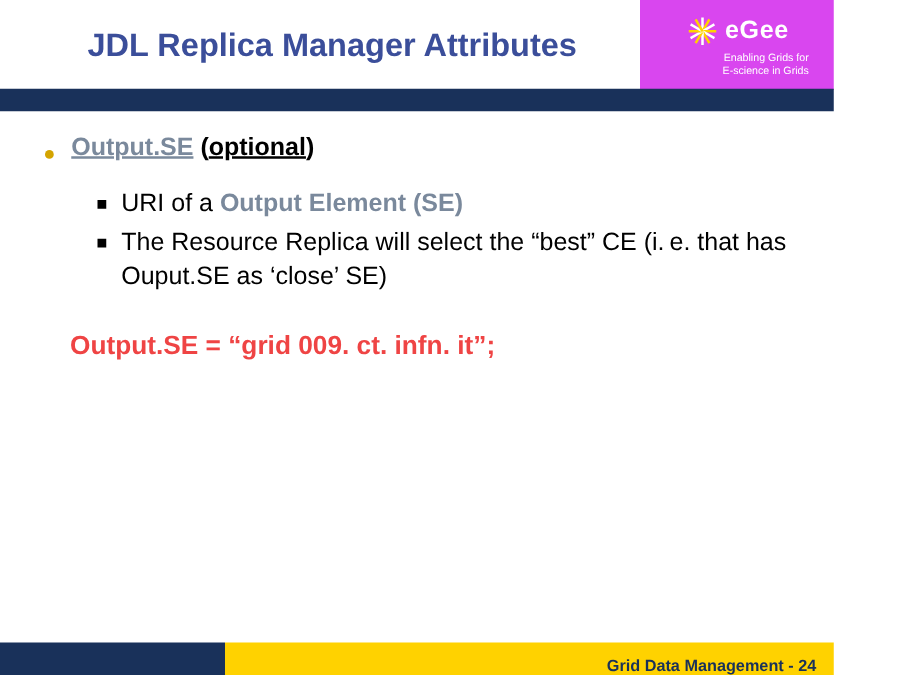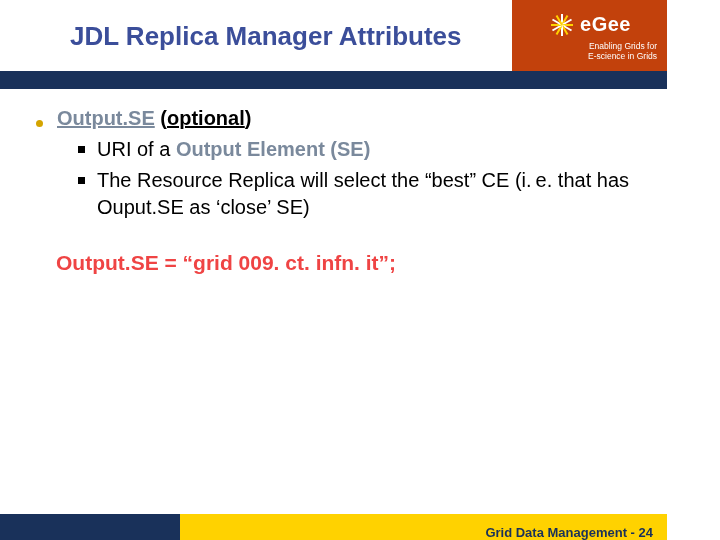--- a/index.html
+++ b/index.html
@@ -4,33 +4,33 @@
 <style>
   * { margin: 0; padding: 0; box-sizing: border-box; }
   html, body { width: 720px; height: 540px; font-family: Arial, Helvetica, sans-serif; background: #fff; overflow: hidden; }
 
   .slide { width: 667px; height: 540px; position: relative; display: flex; flex-direction: column; }
 
   
   .header { height: 72px; display: flex; align-items: stretch; }
   .title-wrap { flex: 1; background: #fff; display: flex; align-items: center; padding-left: 70px; }
   .title { color: #3b4e9a; font-size: 26px; font-weight: bold; }
-  .logo-wrap { width: 155px; background: #c2410c; display: flex; flex-direction: column; align-items: center; justify-content: center; padding: 4px 6px; margin-left: 47px; }
+  .logo-wrap { width: 155px; background: #d946ef; display: flex; flex-direction: column; align-items: center; justify-content: center; padding: 4px 16px; margin-left: 47px; }
   .logo-top { display: flex; align-items: center; gap: 4px; }
   .logo-burst { position: relative; width: 28px; height: 28px; }
   .ray { position: absolute; left: 50%; top: 50%; width: 2px; height: 11px; background: #fff; transform-origin: 50% 100%; }
   .ray.y { background: #ffd200; }
   .logo-text { color: #fff; font-size: 20px; font-weight: bold; letter-spacing: 0.5px; }
   .logo-sub { color: #fff; font-size: 8.5px; text-align: right; line-height: 1.2; margin-top: 2px; width: 100%; padding-right: 4px; }
 
   .band { height: 18px; background: #19315a; width: 100%; margin-top: -1px; }
 
   
   .body { flex: 1; padding: 18px 36px 0 36px; font-size: 20px; color: #000; }
-  .b1 { display: flex; align-items: center; margin-bottom: 6px; }
+  .b1 { display: flex; align-items: center; margin-bottom: 20px; }
   .dot { width: 7px; height: 7px; border-radius: 50%; background: #d4a400; margin: 10px 14px 0 0; flex-shrink: 0; }
   .attr-name { font-weight: bold; color: #7a899c; text-decoration: underline; }
   .optional { font-weight: bold; }
   .sublist { margin-left: 42px; }
   .b2 { display: flex; align-items: flex-start; margin: 4px 0; line-height: 1.35; }
   .sq { width: 7px; height: 7px; background: #000; margin: 10px 12px 0 0; flex-shrink: 0; }
   .se { font-weight: bold; color: #7a899c; }
   .example { margin-top: 30px; margin-left: 20px; color: #ef4444; font-weight: bold; font-size: 21px; }
 
   

